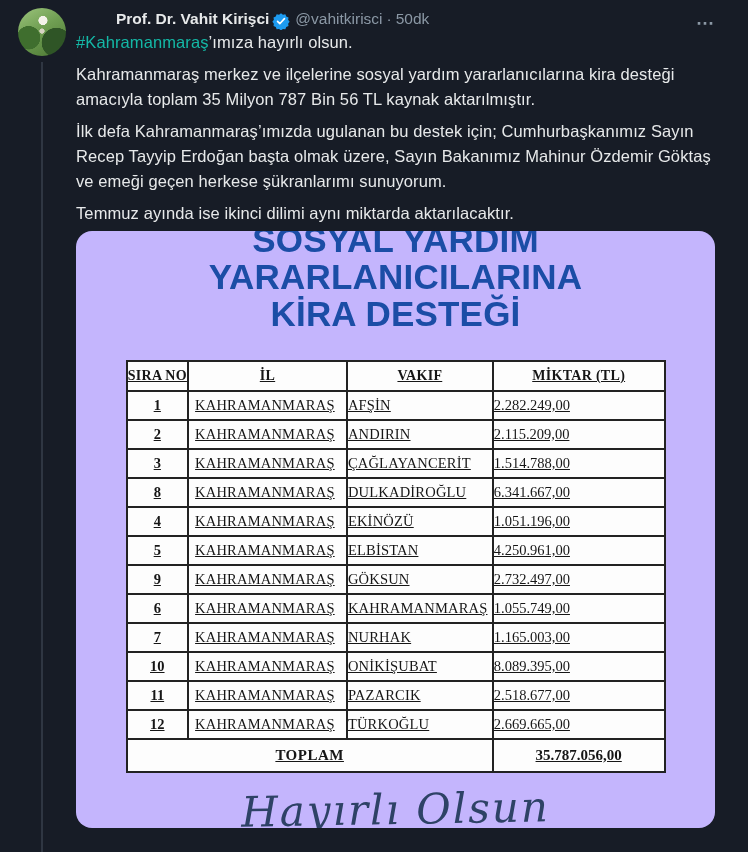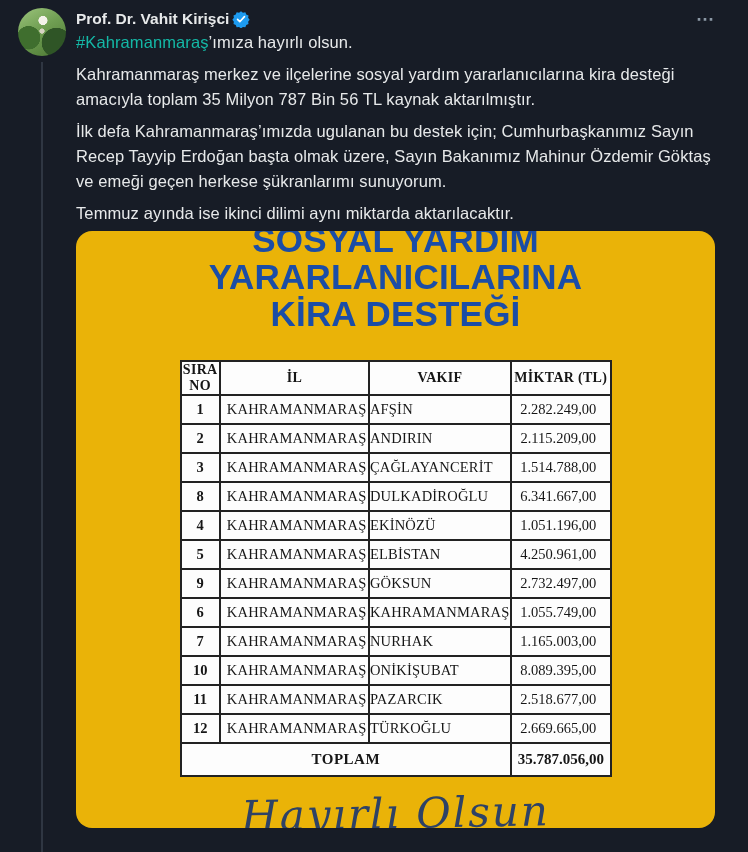--- a/index.html
+++ b/index.html
@@ -21,64 +21,65 @@
       radial-gradient(circle at 50% 48%, #d8d4c4 0 7%, rgba(255,255,255,0) 8%),
       radial-gradient(circle at 22% 62%, #3f6e2e 0 24%, rgba(0,0,0,0) 25%),
       radial-gradient(circle at 80% 72%, #2f5526 0 28%, rgba(0,0,0,0) 29%),
       linear-gradient(150deg, #9cc47c 0%, #6f9e52 45%, #4b7733 100%);
     cursor:pointer;
   }
   .thread-line { width:2px; flex:1; background:#2f3642; margin-top:6px; }
 
   
   .content { flex:1; min-width:0; }
-  .header-row { display:flex; align-items:center; color:#e7e9ea; font-size:15.5px; line-height:22px; height:22px; }
+  .header-row { display:flex; align-items:flex-end; color:#e7e9ea; font-size:15.5px; line-height:22px; height:22px;margin-left:40px; }
   .name { font-weight:700; white-space:nowrap; }
   .badge { margin-left:3px; display:flex; align-items:center; }
   .meta { color:#8b98a5; margin-left:5px; white-space:nowrap; }
   .meta span { margin-right:4px; }
   .more { margin-left:auto; color:#8b98a5; font-size:18px; font-weight:700; letter-spacing:1px; cursor:pointer; line-height:14px; }
 
   .body-text p { color:#e7e9ea; font-size:16.5px; line-height:25px; letter-spacing:0.1px; }
   .body-text p.para { margin-top:7px; }
   .hashtag { color:#14b8a6; cursor:pointer; }
 
   
   .card {
     margin-top:5px;
-    background:#eab308;
+    background:#c4b5fd;
     border-radius:16px;
     height:597px;
     overflow:hidden;
     cursor:pointer;
   }
   .card-title {
     margin-top:-10px;
     text-align:center;
     color:#1b4da6;
     font-weight:800;
     font-size:35px;
     line-height:37px;
     letter-spacing:0.2px;
   }
 
   table.aid-table {
-    width:432px; margin:28px auto 0;
+    width:540px; margin:28px auto 0;
     border-collapse:collapse;
     font-family:"Liberation Serif", serif;
     color:#161616;
     background:#fdfdfd;
+    text-decoration:underline;
   }
   .aid-table th, .aid-table td { border:2px solid #222; }
   .aid-table th { font-size:14px; font-weight:700; height:30px; letter-spacing:0.3px; }
   .aid-table td { font-size:14.5px; height:29px; }
   .aid-table td.c0 { text-align:center; font-weight:700; width:62px; }
   .aid-table td.c1 { text-align:left; padding-left:6px; width:159px; letter-spacing:0.2px; }
   .aid-table td.c2 { text-align:left; width:146px; letter-spacing:0.2px; }
-  .aid-table td.c3 { text-align:center; padding-right:5px; width:173px; }
+  .aid-table td.c3 { text-align:left; padding-right:5px; width:173px; }
   .aid-table .total-label { font-weight:700; text-align:center; height:33px; font-size:15px; letter-spacing:0.5px; }
   .aid-table .total-value { font-weight:700; text-align:center; font-size:15px; }
 
   .script {
     margin-top:12px;
     text-align:center;
     font-family:"DejaVu Serif", serif;
     font-style:italic;
     font-size:42px;
     color:#2e4266;
@@ -98,20 +99,23 @@
 
   <div class="content">
 
     <div class="header-row">
       <span class="name">Prof. Dr. Vahit Kirişci</span>
       <span class="badge">
         <svg width="18" height="18" viewBox="0 0 24 24" aria-hidden="true">
           <path fill="#1d9bf0" d="M12 1.5l2.6 2 3.2-.5 1.2 3 3 1.2-.5 3.2 2 2.6-2 2.6.5 3.2-3 1.2-1.2 3-3.2-.5-2.6 2-2.6-2-3.2.5-1.2-3-3-1.2.5-3.2-2-2.6 2-2.6-.5-3.2 3-1.2 1.2-3 3.2.5z"></path>
           <path fill="none" stroke="#fff" stroke-width="2.2" stroke-linecap="round" stroke-linejoin="round" d="M7.4 12.6l3 3 6.2-6.8"></path>
         </svg>
+      </span>
+      <span class="meta">
+        <span>@vahitkirisci</span><span>·</span><span>50dk</span>
       </span>
       <span class="more">⋯</span>
     </div>
 
     <div class="body-text">
       <p><span class="hashtag">#Kahramanmaraş</span><span>’ımıza hayırlı olsun.</span></p>
       <p class="para">Kahramanmaraş merkez ve ilçelerine sosyal yardım yararlanıcılarına kira desteği amacıyla toplam 35 Milyon 787 Bin 56 TL kaynak aktarılmıştır.</p>
       <p class="para">İlk defa Kahramanmaraş’ımızda ugulanan bu destek için; Cumhurbaşkanımız Sayın Recep Tayyip Erdoğan başta olmak üzere, Sayın Bakanımız Mahinur Özdemir Göktaş ve emeği geçen herkese şükranlarımı sunuyorum.</p>
       <p class="para">Temmuz ayında ise ikinci dilimi aynı miktarda aktarılacaktır.</p>
     </div>

